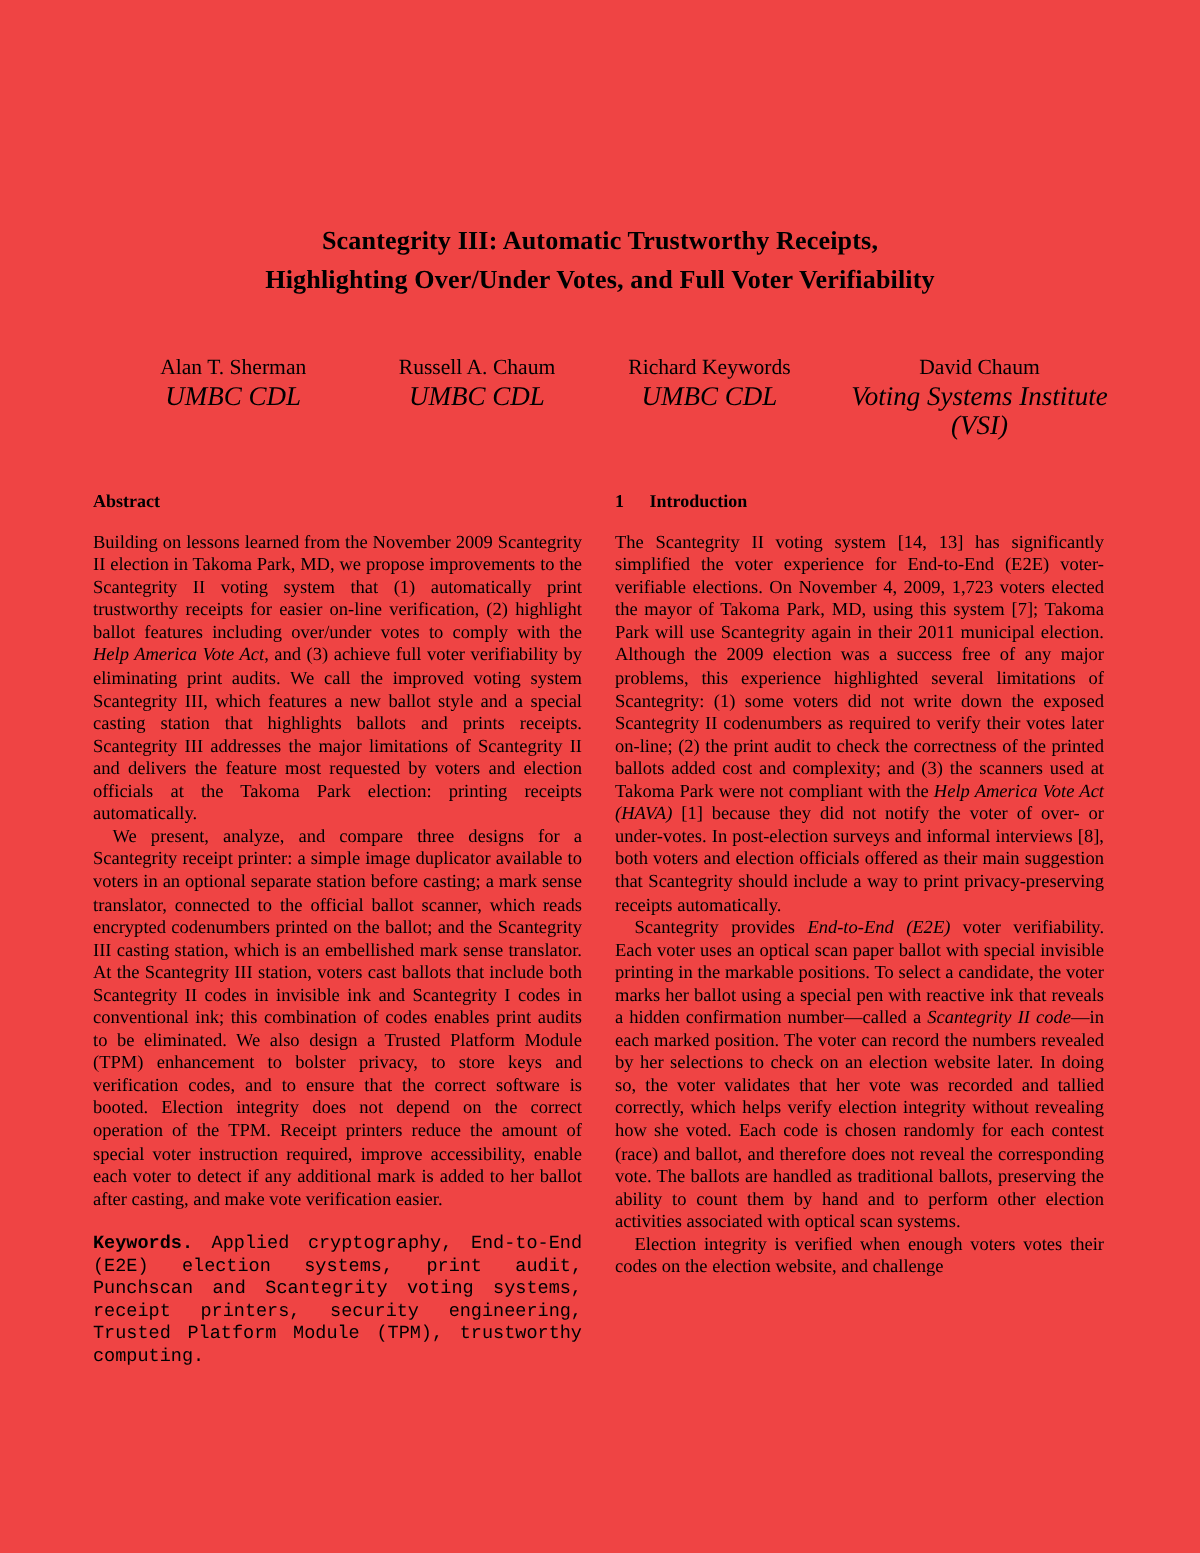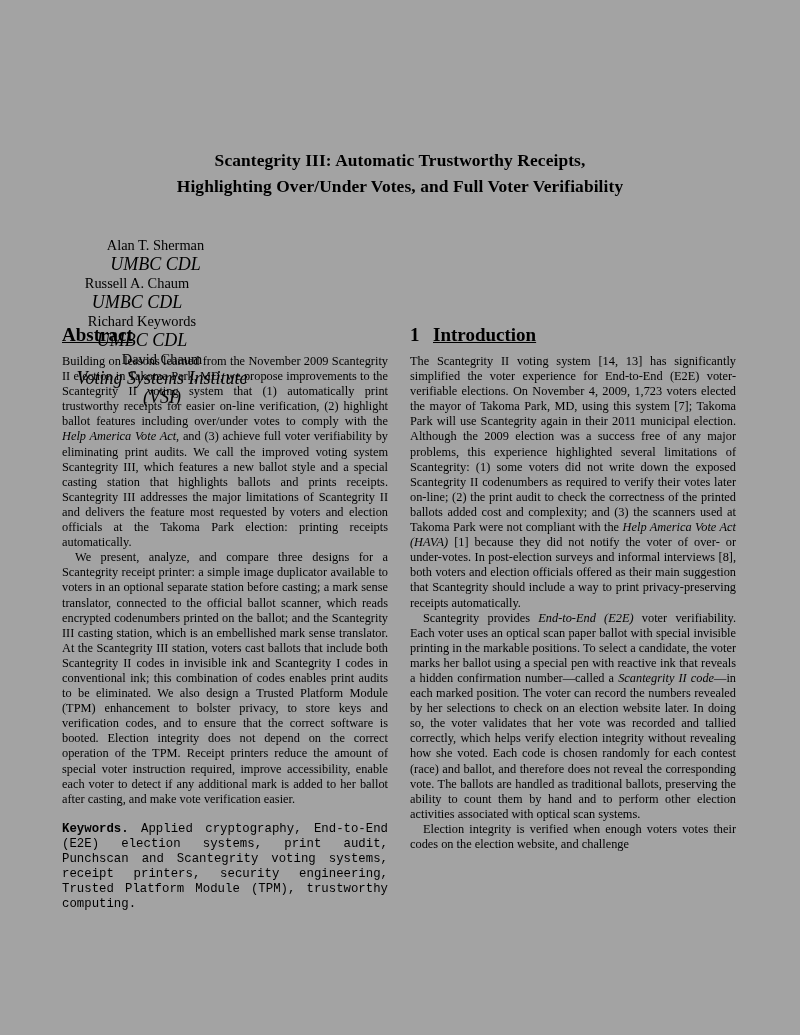--- a/index.html
+++ b/index.html
@@ -16,21 +16,21 @@
     position: relative;
     overflow: hidden;
   }
 
   .page {
     position: absolute;
     left: 0;
     top: 0;
     width: 800px;
     height: 1035px;
-    background: #a3a3a3;
+    background: #ef4444;
   }
 
   
   .title-block {
     position: absolute;
     left: 62px;
     top: 148px;
     width: 676px;
     text-align: center;
   }
@@ -47,21 +47,20 @@
 
   
   .authors {
     position: absolute;
     left: 62px;
     top: 236px;
     width: 676px;
     display: flex;
     justify-content: flex-start;
     align-items: flex-start;
-    flex-direction: column;
   }
   .author {
     text-align: center;
     flex: 0 0 auto;
   }
   .author:nth-child(1) { width: 175px; margin-left: 6px; }
   .author:nth-child(2) { width: 150px; }
   .author:nth-child(3) { width: 160px; }
   .author:nth-child(4) { width: 200px; margin-right: 2px; }
   .author-name {
@@ -84,25 +83,24 @@
     font-size: 12.35px;
     line-height: 15.1px;
     text-align: justify;
     text-justify: inter-word;
     hyphens: manual;
   }
   .col-left  { left: 62px; }
   .col-right { left: 410px; }
 
   .section-head {
-    font-size: 19px;
+    font-size: 12px;
     font-weight: bold;
     line-height: 17px;
     margin: 0 0 11px 0;
-    text-decoration: underline;
   }
   .section-head .num {
     display: inline-block;
     min-width: 23px;
   }
 
   p.body {
     margin: 0;
     text-indent: 0;
   }

